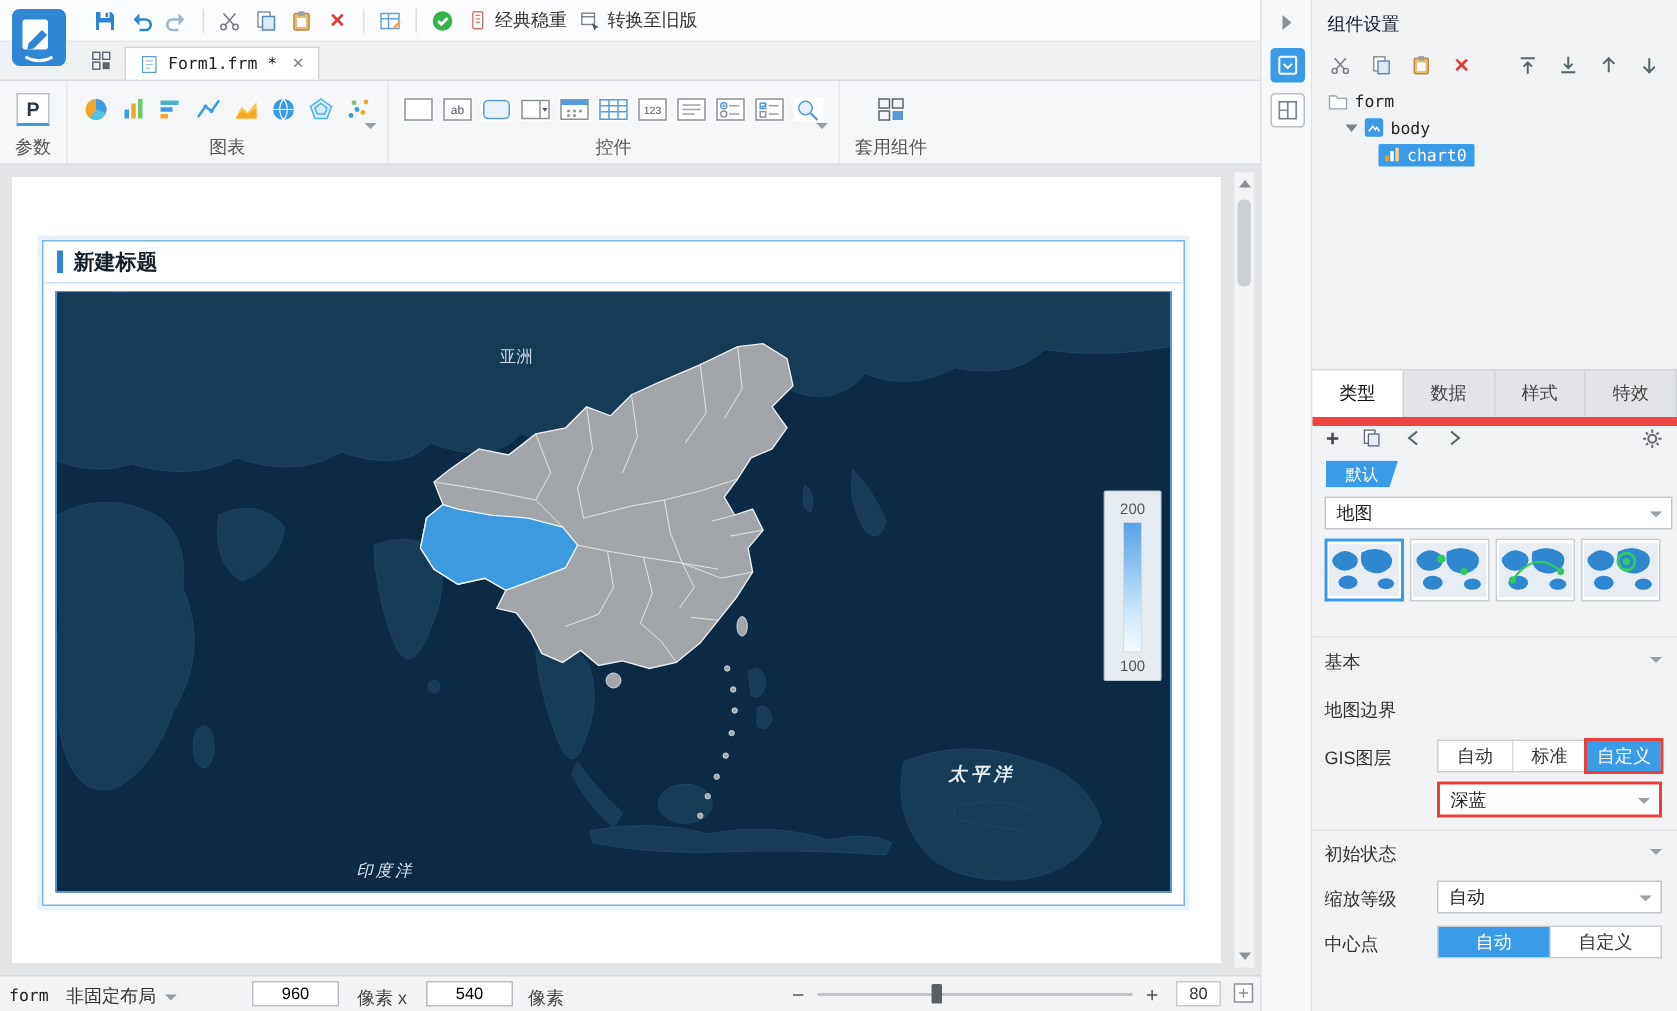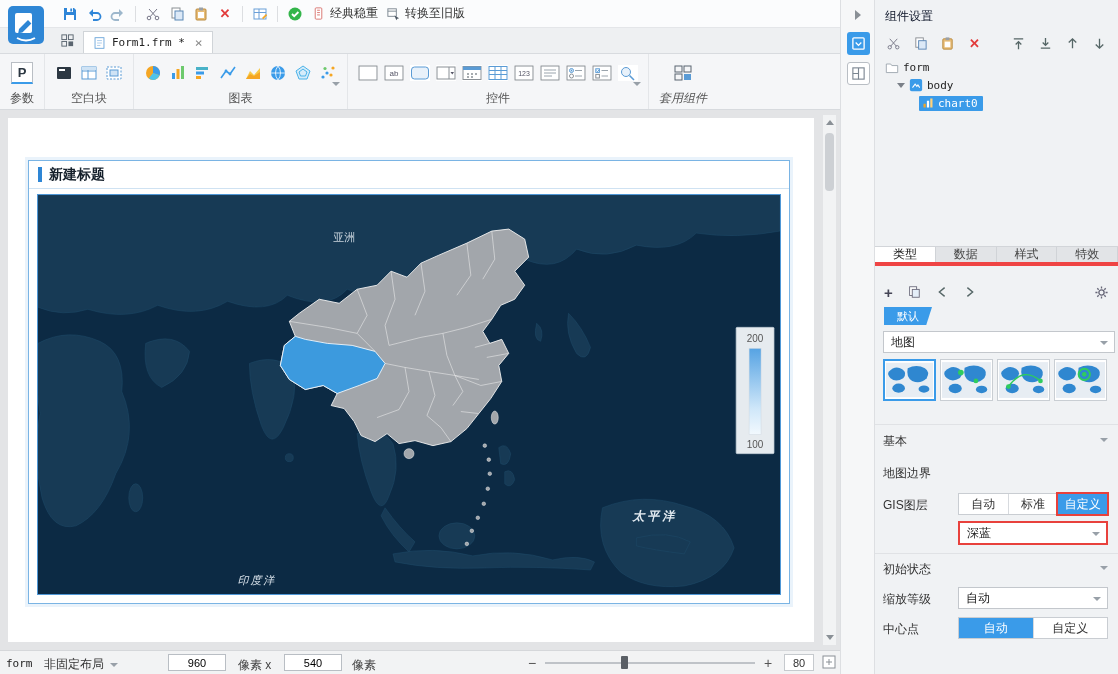--- a/index.html
+++ b/index.html
@@ -66,21 +66,21 @@
 #panel{position:absolute;left:875px;top:0;width:243px;height:674px;background:#f0f2f4;}
 #panel-title{position:absolute;left:10px;top:8px;color:#0f172a;}
 #panel-tools{position:absolute;left:0;top:30px;width:243px;height:26px;display:flex;align-items:center;padding:0 9px;gap:8px;}
 .ptool{width:19px;height:19px;display:flex;align-items:center;justify-content:center;}
 .pt-gap{margin-left:auto;}
 #tree{position:absolute;left:0;top:58px;width:243px;}
 .trow{height:18px;display:flex;align-items:center;gap:4px;font-size:11px;font-family:"DejaVu Sans Mono",monospace;color:#222;}
 .t0{padding-left:10px;}.t1{padding-left:22px;}.t2{padding-left:44px;}
 .texp{width:0;height:0;border-left:4px solid transparent;border-right:4px solid transparent;border-top:5px solid #7a8088;}
 .sel-chip{display:flex;align-items:center;gap:4px;background:#3a9be9;color:#fff;padding:1px 5px 1px 3px;border-radius:1px;}
-#ptabs{position:absolute;left:0;top:246px;width:243px;height:20px;display:flex;background:#e2e4e7;border-top:1px solid #d2d5d9;border-bottom:4px solid #ef4444;}
+#ptabs{position:absolute;left:0;top:246px;width:243px;height:38px;display:flex;background:#e2e4e7;border-top:1px solid #d2d5d9;border-bottom:6px solid #ef4444;}
 .ptab{flex:1;display:flex;align-items:center;justify-content:center;font-size:12px;color:#444;border-right:1px solid #d0d3d7;}
 .ptab.active{background:#fff;color:#111;}
 #staterow{position:absolute;left:0;top:280px;width:243px;height:24px;display:flex;align-items:center;padding:0 9px;gap:14px;}
 #state-plus{font-size:15px;font-weight:bold;color:#445;}
 #state-gear{margin-left:auto;}
 #default-chip{position:absolute;left:9px;top:307px;height:18px;background:#3a9be9;color:#fff;font-size:11px;display:flex;align-items:center;padding:0 13px;clip-path:polygon(0 0,100% 0,88% 100%,0 100%);}
 .select{height:22px;background:#fff;border:1px solid #c3c7cc;display:flex;align-items:center;padding:0 7px;position:relative;color:#222;}
 .select .chev{position:absolute;right:6px;top:9px;}
 #charttype-select{position:absolute;left:8px;top:331px;width:232px;}
 #thumbs{position:absolute;left:8px;top:359px;width:230px;display:flex;gap:4px;}
@@ -213,38 +213,20 @@
   <div id="ribbon">
     <div class="rgroup">
       <div class="ricons">
           <div class="p-ico">P</div>
         </div>
       <div class="rlabel">参数</div>
     </div>
     <div class="rgroup">
       <div class="ricons">
         <svg width="18" height="18" viewBox="0 0 18 18">
-            <rect x="2" y="3" width="14" height="12" rx="1" fill="#2c3742"></rect>
-            <rect x="4" y="5" width="6" height="2" fill="#fff"></rect>
-          </svg>
-        <svg width="18" height="18" viewBox="0 0 18 18">
-            <rect x="2" y="3" width="14" height="12" fill="#fff" stroke="#5a9bd5"></rect>
-            <path d="M2 7h14M8 3v12" stroke="#5a9bd5"></path>
-            <rect x="2" y="3" width="14" height="3" fill="#cfe3f5"></rect>
-          </svg>
-        <svg width="18" height="18" viewBox="0 0 18 18">
-            <rect x="2" y="3" width="14" height="12" fill="#fff" stroke="#5a9bd5" stroke-dasharray="2 1.5"></rect>
-            <rect x="5" y="6" width="8" height="6" fill="#cfe3f5" stroke="#5a9bd5"></rect>
-          </svg>
-      </div>
-      <div class="rlabel">空白块</div>
-    </div>
-    <div class="rgroup">
-      <div class="ricons">
-        <svg width="18" height="18" viewBox="0 0 18 18">
             <circle cx="9" cy="9" r="7" fill="#f5a623"></circle>
             <path d="M9 9V2a7 7 0 0 1 6.6 9.3z" fill="#3a9be9"></path>
             <path d="M9 9l6.6 2.3A7 7 0 0 1 4.8 14.6z" fill="#4fc3e8"></path>
           </svg>
         <svg width="18" height="18" viewBox="0 0 18 18">
             <rect x="3" y="9" width="3" height="6" fill="#3a9be9"></rect>
             <rect x="7.5" y="5" width="3" height="10" fill="#f5a623"></rect>
             <rect x="12" y="2" width="3" height="13" fill="#6dc96d"></rect>
           </svg>
         <svg width="18" height="18" viewBox="0 0 18 18">
@@ -333,21 +315,21 @@
             <path d="M9.5 5.5h6.5M9.5 11h6.5" stroke="#9aa4ad"></path>
           </svg>
         <svg class="wicon" width="20" height="16" viewBox="0 0 20 16">
             <circle cx="8" cy="7" r="4.5" fill="#e8f1fa" stroke="#5a9bd5"></circle>
             <path d="M11.5 10.5L16 15" stroke="#5a9bd5" stroke-width="1.6"></path>
           </svg>
       </div>
       <div class="rlabel">控件</div>
       <div class="gchev"><span class="chev"></span></div>
     </div>
-    <div class="rgroup" style="border-right:none;font-style:italic;">
+    <div class="rgroup" style="border-right:none;">
       <div class="ricons">
         <svg width="20" height="18" viewBox="0 0 20 18">
             <rect x="2" y="2" width="7" height="6" fill="none" stroke="#5a6570"></rect>
             <rect x="11" y="2" width="7" height="6" fill="none" stroke="#5a6570"></rect>
             <rect x="2" y="10" width="7" height="6" fill="none" stroke="#5a6570"></rect>
             <rect x="11" y="10" width="7" height="6" fill="#5a9bd5"></rect>
           </svg>
       </div>
       <div class="rlabel">套用组件</div>
     </div>

